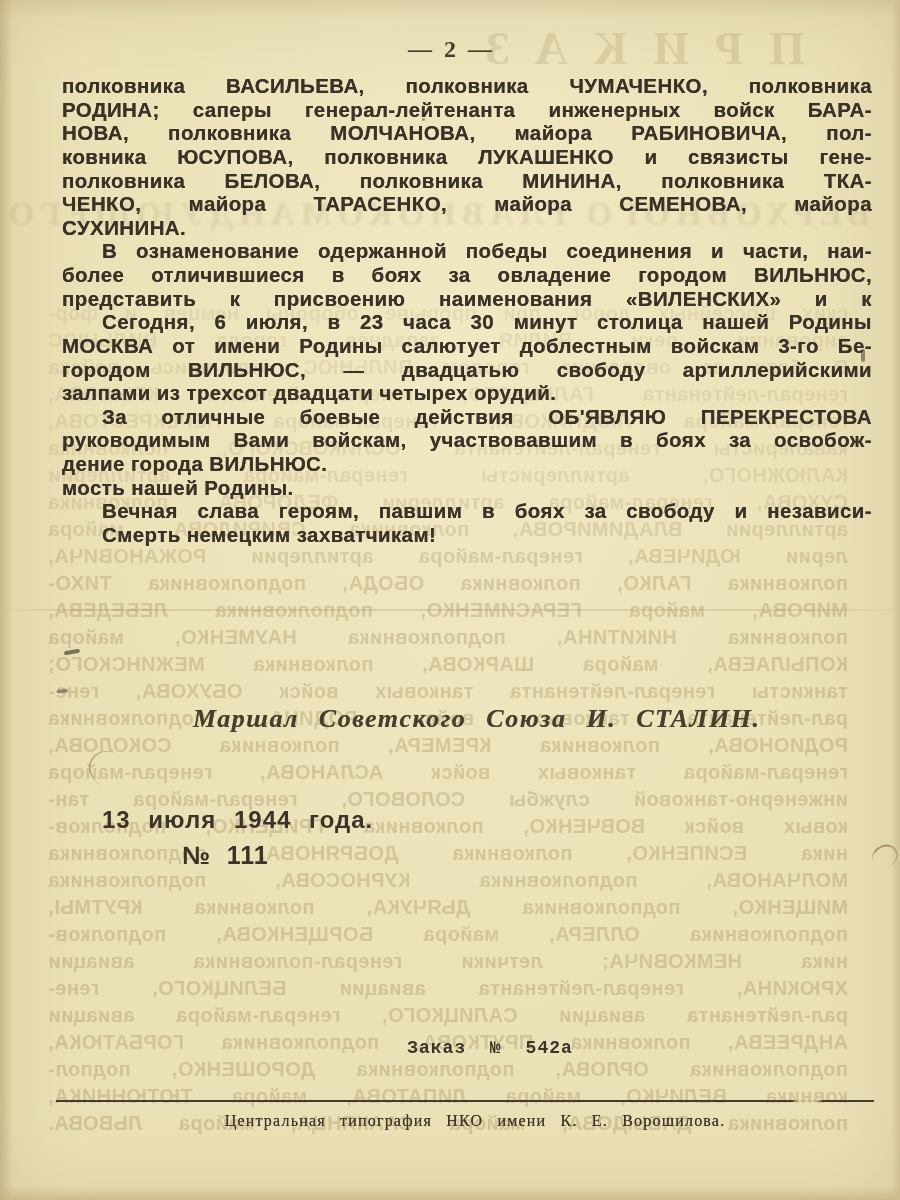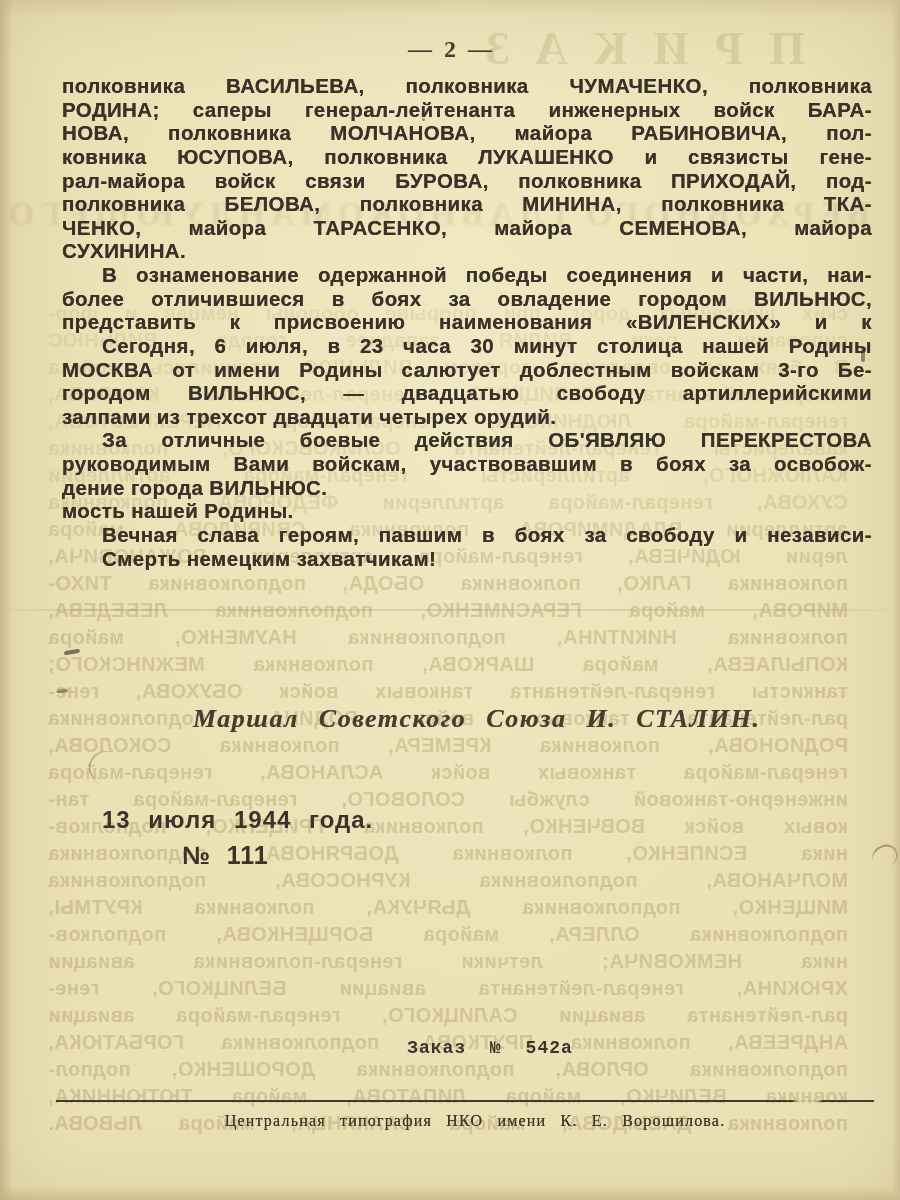--- a/index.html
+++ b/index.html
@@ -142,21 +142,20 @@
 
   <div class="content">
 
     <div class="pageno">— 2 —</div>
 
     <div class="bodytext">
       <div class="ln">полковника ВАСИЛЬЕВА, полковника ЧУМАЧЕНКО, полковника</div>
       <div class="ln">РОДИНА; саперы генерал-лейтенанта инженерных войск БАРА-</div>
       <div class="ln">НОВА, полковника МОЛЧАНОВА, майора РАБИНОВИЧА, пол-</div>
       <div class="ln">ковника ЮСУПОВА, полковника ЛУКАШЕНКО и связисты гене-</div>
-      <div class="ln">рал-майора войск связи БУРОВА, полковника ПРИХОДАЙ, под-</div>
       <div class="ln">полковника БЕЛОВА, полковника МИНИНА, полковника ТКА-</div>
       <div class="ln">ЧЕНКО, майора ТАРАСЕНКО, майора СЕМЕНОВА, майора</div>
       <div class="ln last">СУХИНИНА.</div>
       <div class="ln ind">В ознаменование одержанной победы соединения и части, наи-</div>
       <div class="ln">более отличившиеся в боях за овладение городом ВИЛЬНЮС,</div>
       <div class="ln">представить к присвоению наименования «ВИЛЕНСКИХ» и к</div>
       <div class="ln ind">Сегодня, 6 июля, в 23 часа 30 минут столица нашей Родины</div>
       <div class="ln">МОСКВА от имени Родины салютует доблестным войскам 3-го Бе-</div>
       <div class="ln">городом ВИЛЬНЮС, — двадцатью свободу артиллерийскими</div>
       <div class="ln last">залпами из трехсот двадцати четырех орудий.</div>

